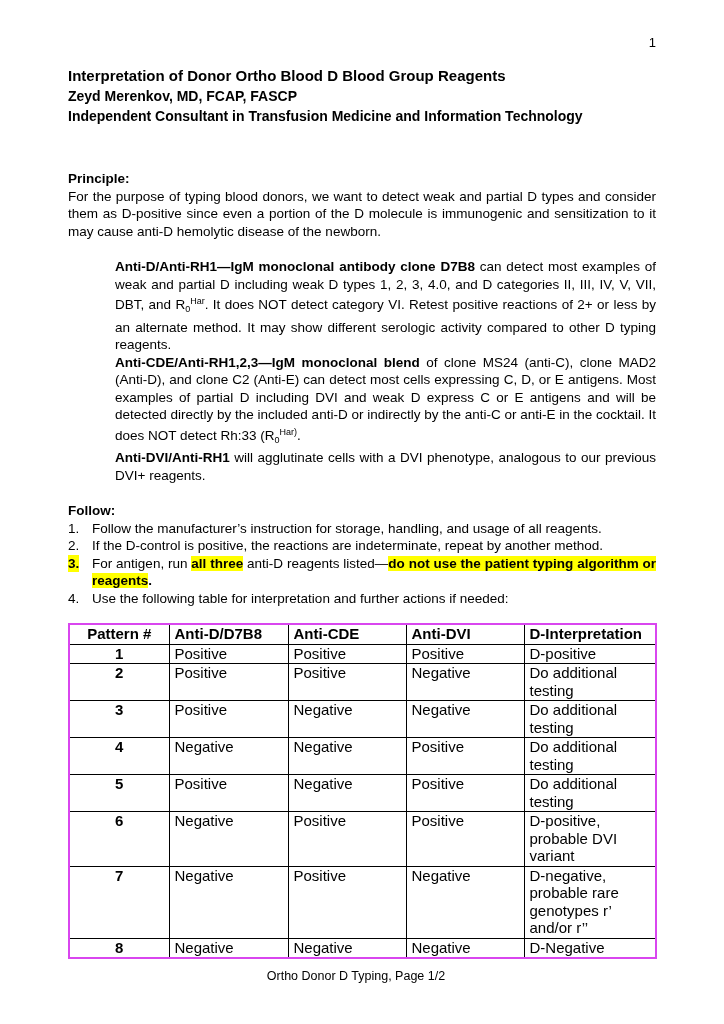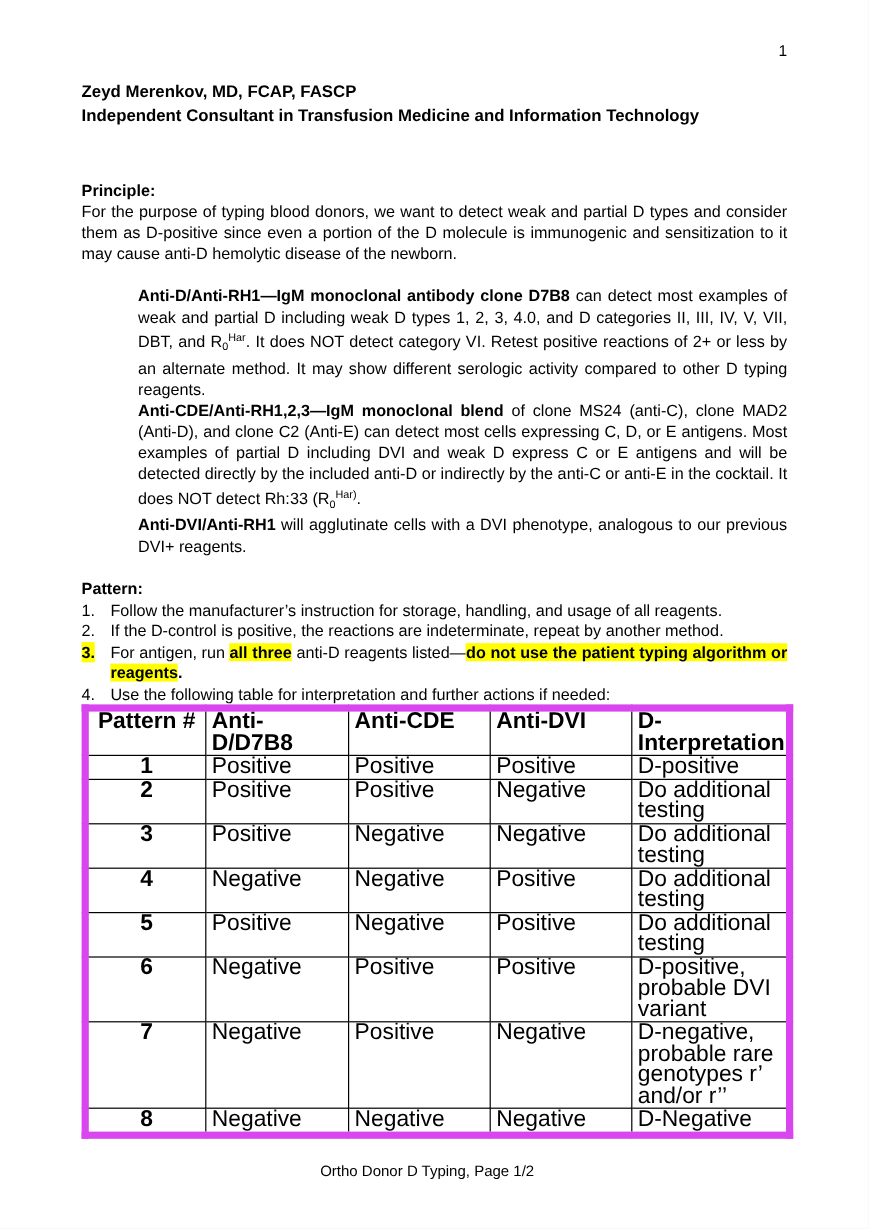--- a/index.html
+++ b/index.html
@@ -27,25 +27,26 @@
   .bg-item{margin-left:47px;}
   .b{font-weight:bold;}
   .hl{background:#ffff00;}
   sub.rsub{font-size:9px;vertical-align:-3px;}
   sup.rsup{font-size:9px;vertical-align:5px;}
   .li{display:flex;align-items:flex-start;}
   .li-num{flex:0 0 24px;font-size:13.5px;line-height:17.5px;}
   .li-num .chip{display:inline-block;}
   .li-text{flex:1 1 auto;}
   table.interp{
+    margin-top:16px;
     border-collapse:collapse;
     table-layout:fixed;
     width:587px;
-    border:6px solid #d946ef;
-    font-size:19px;line-height:17.5px;
+    border:2px solid #d946ef;
+    font-size:15px;line-height:17.5px;
   }
   table.interp th, table.interp td{
     border:1px solid #000;
     padding:0px 5px 1px 5px;
     vertical-align:top;
     text-align:left;
     overflow:hidden;
   }
   table.interp th{font-weight:bold;}
   table.interp th:first-child, table.interp td:first-child{text-align:center;}
@@ -57,40 +58,41 @@
   }
 </style>
 </head>
 <body>
 
 <div class="page">
 
   <div class="pagenum">1</div>
 
   <div class="doc-header">
+    <div class="t">Interpretation of Donor Ortho Blood D Blood Group Reagents</div>
     <div class="s">Zeyd Merenkov, MD, FCAP, FASCP</div>
     <div class="s">Independent Consultant in Transfusion Medicine and Information Technology</div>
   </div>
 
   <div class="sec-principle">
     <div class="h">Principle:</div>
     <p class="body justify">For the purpose of typing blood donors, we want to detect weak and partial D types and consider them as D-positive since even a portion of the D molecule is immunogenic and sensitization to it may cause anti-D hemolytic disease of the newborn.</p>
   </div>
 
   <div class="sec-background">
 
     <div class="bg-item justify"><span class="b">Anti-D/Anti-RH1—IgM monoclonal antibody clone D7B8</span><span> can detect most examples of weak and partial D including weak D types 1, 2, 3, 4.0, and D categories II, III, IV, V, VII, DBT, and R</span><sub class="rsub">0</sub><sup class="rsup">Har</sup><span>.  It does NOT detect category VI.  Retest positive reactions of 2+ or less by an alternate method.  It may show different serologic activity compared to other D typing reagents.</span></div>
 
     <div class="bg-item justify"><span class="b">Anti-CDE/Anti-RH1,2,3—IgM monoclonal blend</span><span> of clone MS24 (anti-C), clone MAD2 (Anti-D), and clone C2 (Anti-E) can detect most cells expressing C, D, or E antigens.  Most examples of partial D including DVI and weak D express C or E antigens and will be detected directly by the included anti-D or indirectly by the anti-C or anti-E in the cocktail.  It does NOT detect Rh:33 (R</span><sub class="rsub">0</sub><sup class="rsup">Har)</sup><span>.</span></div>
 
     <div class="bg-item justify"><span class="b">Anti-DVI/Anti-RH1</span><span> will agglutinate cells with a DVI phenotype, analogous to our previous DVI+ reagents.</span></div>
   </div>
 
   <div class="sec-policy">
-    <div class="h">Pattern:</div>
+    <div class="h">Follow:</div>
 
     <div class="li">
       <span class="li-num">1.</span>
       <div class="li-text">Follow the manufacturer’s instruction for storage, handling, and usage of all reagents.</div>
     </div>
 
     <div class="li">
       <span class="li-num">2.</span>
       <div class="li-text">If the D-control is positive, the reactions are indeterminate, repeat by another method.</div>
     </div>

